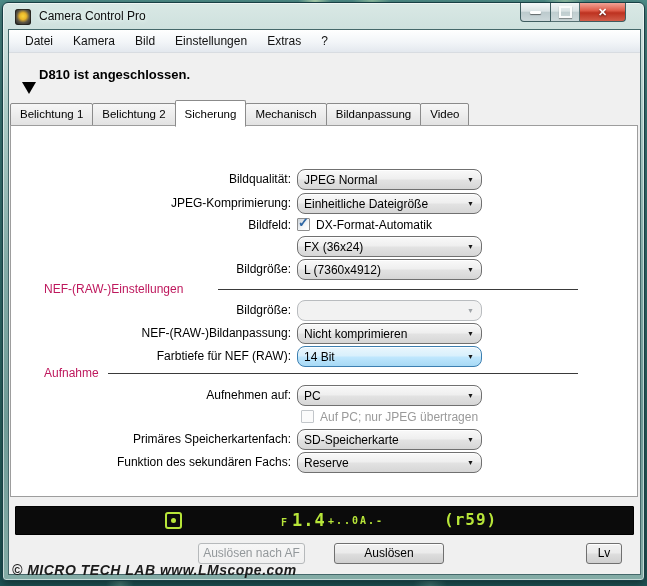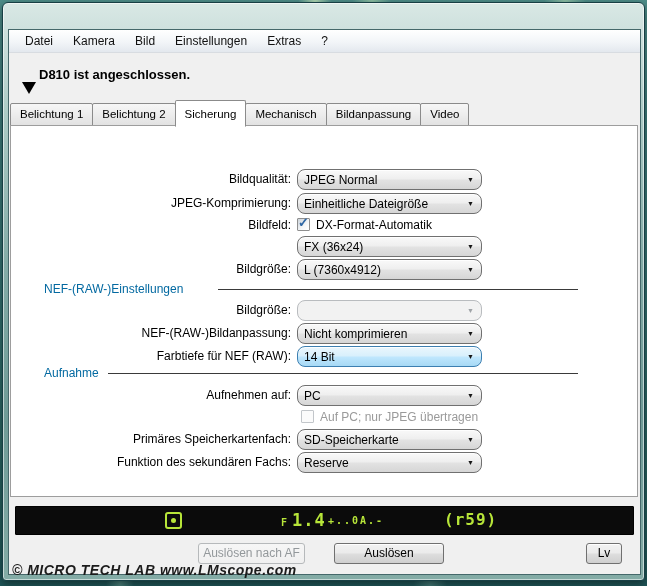--- a/index.html
+++ b/index.html
@@ -72,21 +72,21 @@
   .combo.hover{border-color:#3c7fb1;
     background:linear-gradient(180deg,#eaf6fd 0%,#d9f0fc 45%,#bee6fd 55%,#a7d9f5 100%);}
   .checkrow{position:absolute;height:15px;}
   .cbox{position:absolute;left:0;top:0;width:13px;height:13px;box-sizing:border-box;
     border:1px solid #8e8e8e;border-radius:1px;
     background:linear-gradient(135deg,#cdd4da 0%,#f4f6f8 60%,#ffffff 100%);}
   .cbox .mark{position:absolute;left:0px;top:-4px;font-size:13px;font-weight:bold;color:#2d66a4;}
   .cbox.disabled{border-color:#c2c6ca;background:#fbfbfb;}
   .cblabel{position:absolute;left:19px;top:0px;font-size:12px;color:#000;white-space:nowrap;}
   .cblabel.dim{color:#9a9a9a;}
-  .section-label{position:absolute;font-size:12px;color:#0369a1;}
+  .section-label{position:absolute;font-size:12px;color:#be185d;}
   .section-line{position:absolute;height:1px;background:#3a3a3a;}
   
   .lcd{position:absolute;left:6px;top:476px;width:619px;height:29px;background:#0b0b0b;
     border:1px solid #000;box-sizing:border-box;border-radius:1px;}
   .lcd *{color:#b7e539;}
   .meter-icon{position:absolute;left:149px;top:5px;width:17px;height:17px;box-sizing:border-box;
     border:2px solid #b7e539;border-radius:3px;background:#0b0b0b;}
   .meter-icon .dot{position:absolute;left:4px;top:4px;width:5px;height:5px;border-radius:50%;background:#b7e539;}
   .lcd-f{position:absolute;left:265px;top:10px;font-size:10px;font-weight:bold;
     font-family:"DejaVu Sans Mono",monospace;}
@@ -107,20 +107,35 @@
   .btn-release{left:325px;width:110px;}
   .btn-lv{left:577px;width:36px;}
   .footer{position:absolute;left:3px;top:520px;font-size:14px;font-weight:bold;font-style:italic;
     color:#1b1b1b;letter-spacing:.5px;white-space:nowrap;margin-top:12px;}
 </style>
 </head>
 <body>
 
 <div class="win">
 
+  <div class="titlebar">
+    <span class="app-icon"></span>
+    <span class="title-text">Camera Control Pro</span>
+    <div class="winbtns">
+      <div class="wbtn min">
+          <span class="glyph-min"></span>
+        </div>
+      <div class="wbtn max">
+          <span class="glyph-max"></span>
+        </div>
+      <div class="wbtn close">
+          <span>✕</span>
+        </div>
+    </div>
+  </div>
 
   <div class="client">
 
     <div class="menubar">
       <span class="menu-item">Datei</span>
       <span class="menu-item">Kamera</span>
       <span class="menu-item">Bild</span>
       <span class="menu-item">Einstellungen</span>
       <span class="menu-item">Extras</span>
       <span class="menu-item">?</span>

